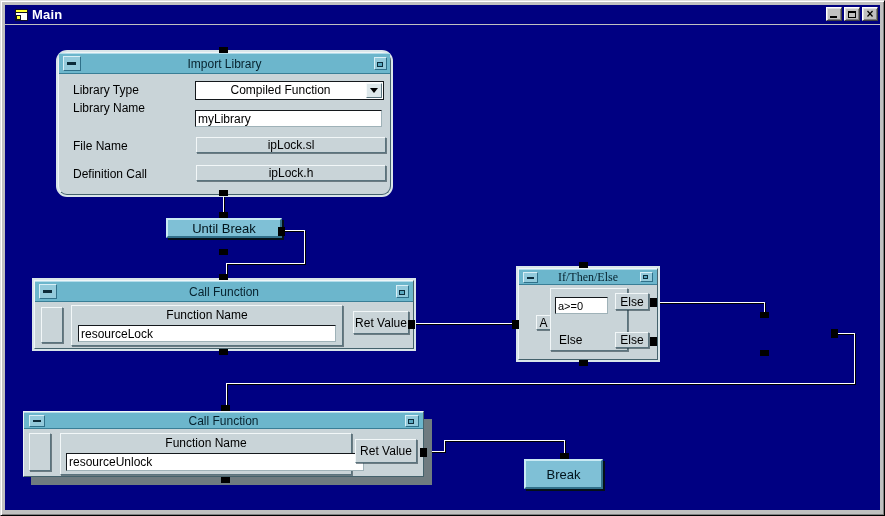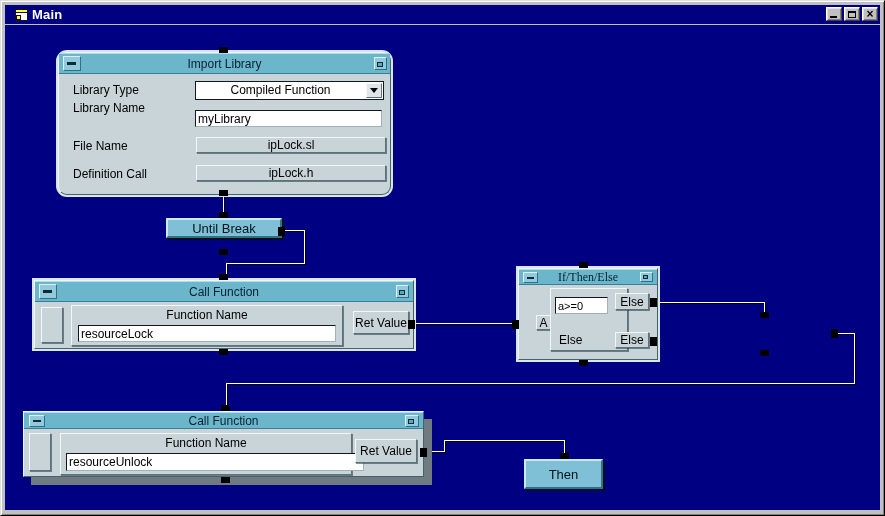--- a/index.html
+++ b/index.html
@@ -187,21 +187,21 @@
       </div>
       <div class="subpanel" style="left:5px;top:21px;width:22px;height:38px;"></div>
       <div class="subpanel" style="left:36px;top:21px;width:292px;height:42px;">
         <span class="lbl" style="left:0;right:0;top:2px;text-align:center;">Function Name</span>
         <input class="winput center-text" style="left: 5px; top: 19px; width: 298px; height: 18px;" value="resourceUnlock">
       </div>
       <div class="gbtn" style="left:331px;top:27px;width:62px;height:24px;">Ret Value</div>
     </div>
 
     <div class="tealbtn" style="left:519px;top:434px;width:79px;height:30px;">
-      <span>Then</span>
+      <span>Break</span>
     </div>
 
     <div class="pin" style="left:214px;top:22px;"></div>
     <div class="pin" style="left:214px;top:165px;"></div>
     <div class="pin" style="left:214px;top:187px;"></div>
     <div class="pin" style="left:214px;top:224px;"></div>
     <div class="pin pin-side" style="left:273px;top:202px;"></div>
     <div class="pin" style="left:214px;top:249px;"></div>
     <div class="pin" style="left:214px;top:324px;"></div>
     <div class="pin pin-side" style="left:403px;top:295px;"></div>

